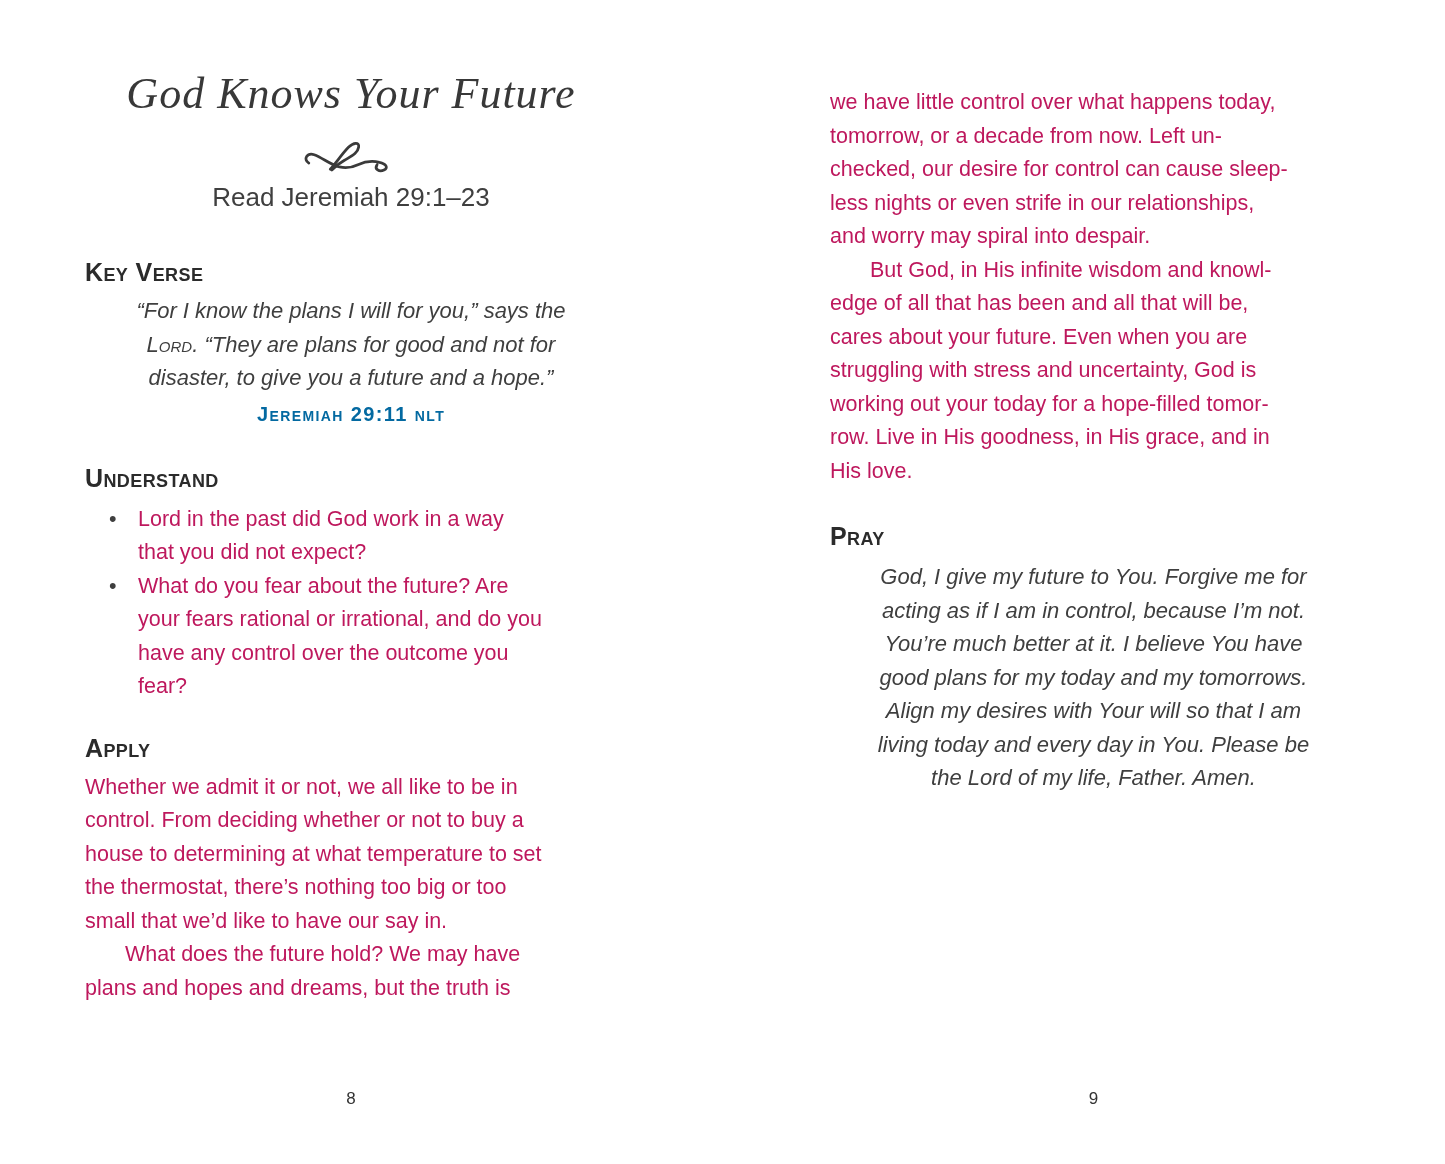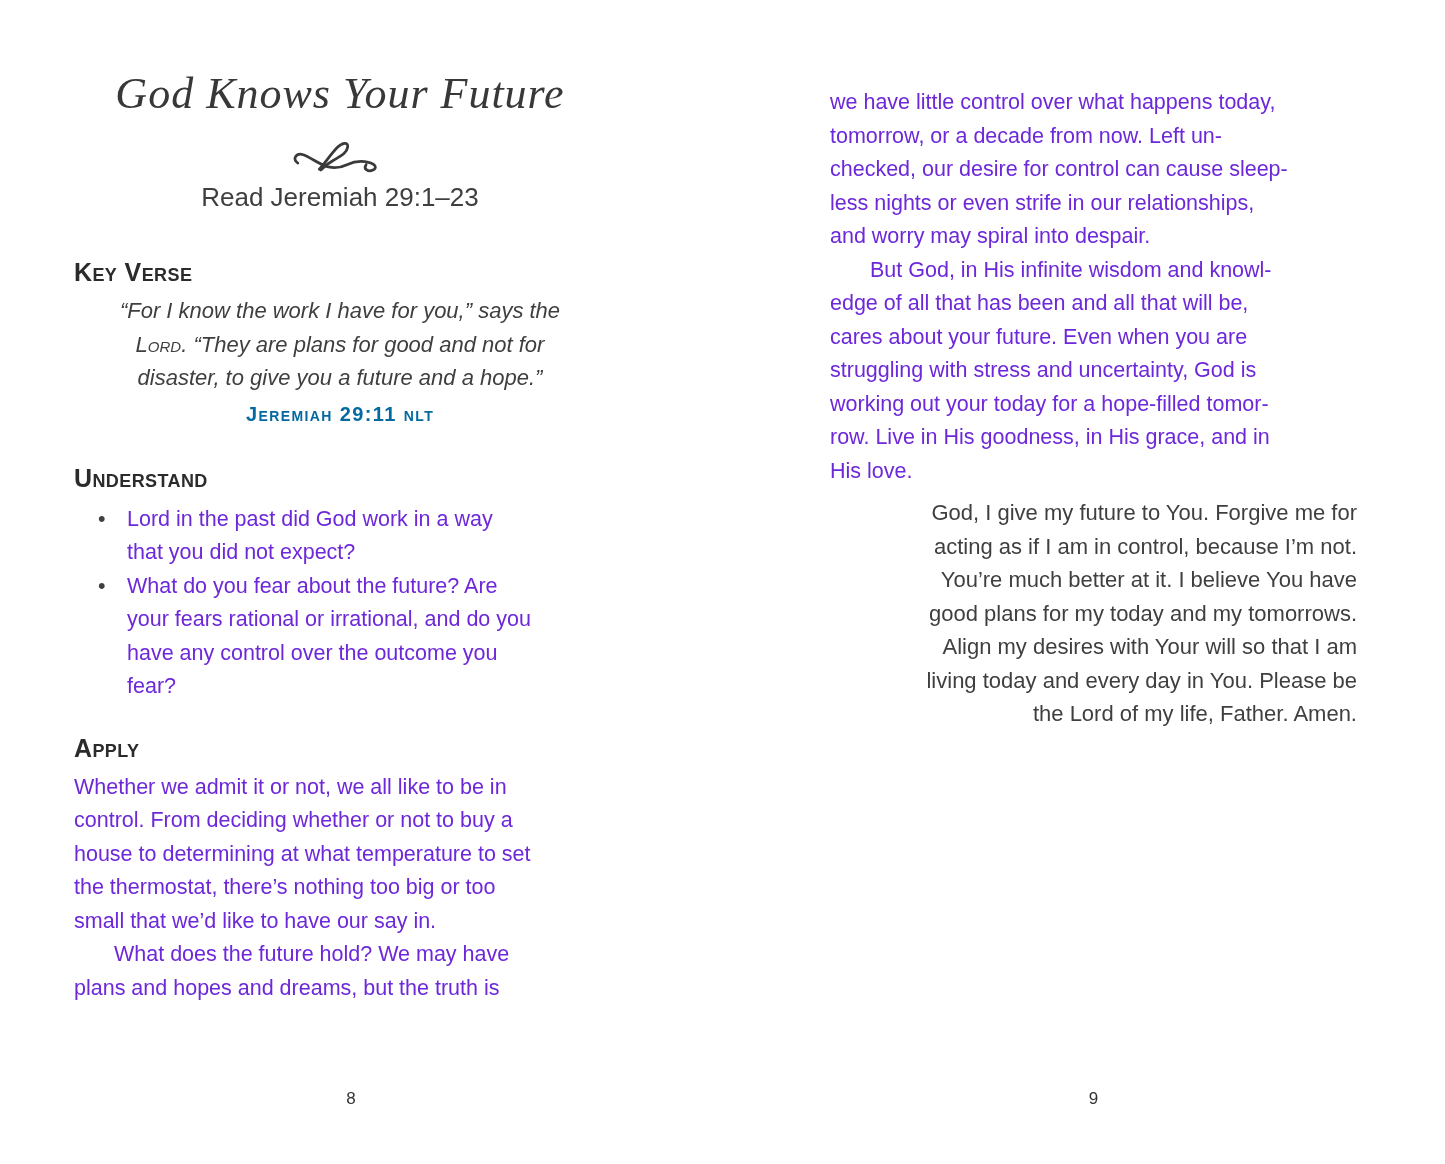--- a/index.html
+++ b/index.html
@@ -8,21 +8,21 @@
     background: #ffffff;
     font-family: "Liberation Sans", sans-serif;
     color: #3f3f3f;
     position: relative;
     overflow: hidden;
   }
   .page-col {
     position: absolute;
     top: 0;
   }
-  .col-left  { left: 74px;  top: 58px;  width: 532px; }
+  .col-left  { left: 85px;  top: 58px;  width: 532px; }
   .col-right { left: 830px; top: 86px;  width: 527px; }
 
   .chapter-title {
     text-align: center;
     font-family: cursive;
     font-style: italic;
     font-weight: 400;
     font-size: 44px;
     line-height: 72px;
     color: #383838;
@@ -67,39 +67,40 @@
     font-weight: 600;
     font-size: 20px;
     line-height: 28px;
     letter-spacing: 1.4px;
     color: #0369a1;
   }
   .body-lines {
     font-size: 21.5px;
     line-height: 33.5px;
     white-space: pre-line;
-    color: #6d28d9;
+    color: #be185d;
   }
   .indent-first { text-indent: 40px; }
   .bullet-list { margin-top: 9px; }
   .bullet-item { display: flex; align-items: flex-start; }
   .bullet-marker {
     width: 29px;
     padding-left: 24px;
     flex: none;
     font-size: 21.5px;
     line-height: 33.5px;
     color: #3f3f3f;
   }
   .apply-body { margin-top: 7px; }
   .prayer {
     margin-top: 8px;
+    font-style: italic;
     font-size: 22px;
     line-height: 33.5px;
-    text-align: right;
+    text-align: center;
     white-space: pre-line;
     color: #3f3f3f;
   }
   .page-number {
     position: absolute;
     top: 1088px;
     font-size: 17px;
     line-height: 22px;
     color: #333333;
     text-align: center;
@@ -119,21 +120,21 @@
       <path d="M 10 38 C 2 33 8 24 17 27 C 28 31 38 40 50 43 C 60 45 68 43 74 40 C 83 36 94 35 102 37 C 111 39 114 44 108 47 C 102 50 95 46 99 40"></path>
       <path d="M 38 46 C 46 37 54 25 62 17 C 68 11 76 10 75 17 C 74 25 65 29 57 34 C 50 38 44 43 40 47"></path>
     </g>
   </svg>
 
   <div class="reading-line">Read Jeremiah 29:1–23</div>
 
   <div class="section-heading mt-kv">Key Verse</div>
 
   <div class="verse">
-    <div>“For I know the work I have for you,” says the</div>
+    <div>“For I know the plans I will for you,” says the</div>
     <div><span class="smallcaps">Lord</span><span>. “They are plans for good and not for</span></div>
     <div>disaster, to give you a future and a hope.”</div>
   </div>
 
   <div class="verse-ref">Jeremiah 29:11 nlt</div>
 
   <div class="section-heading mt-und">Understand</div>
 
   <div class="bullet-list">
     <div class="bullet-item">
@@ -169,20 +170,21 @@
 less nights or even strife in our relationships,
 and worry may spiral into despair.</div>
   <div class="body-lines indent-first">But God, in His infinite wisdom and knowl-
 edge of all that has been and all that will be,
 cares about your future. Even when you are
 struggling with stress and uncertainty, God is
 working out your today for a hope-filled tomor-
 row. Live in His goodness, in His grace, and in
 His love.</div>
 
+  <div class="section-heading mt-pray">Pray</div>
 
   <div class="prayer">God, I give my future to You. Forgive me for
 acting as if I am in control, because I’m not.
 You’re much better at it. I believe You have
 good plans for my today and my tomorrows.
 Align my desires with Your will so that I am
 living today and every day in You. Please be
 the Lord of my life, Father. Amen.</div>
 </div>
 

